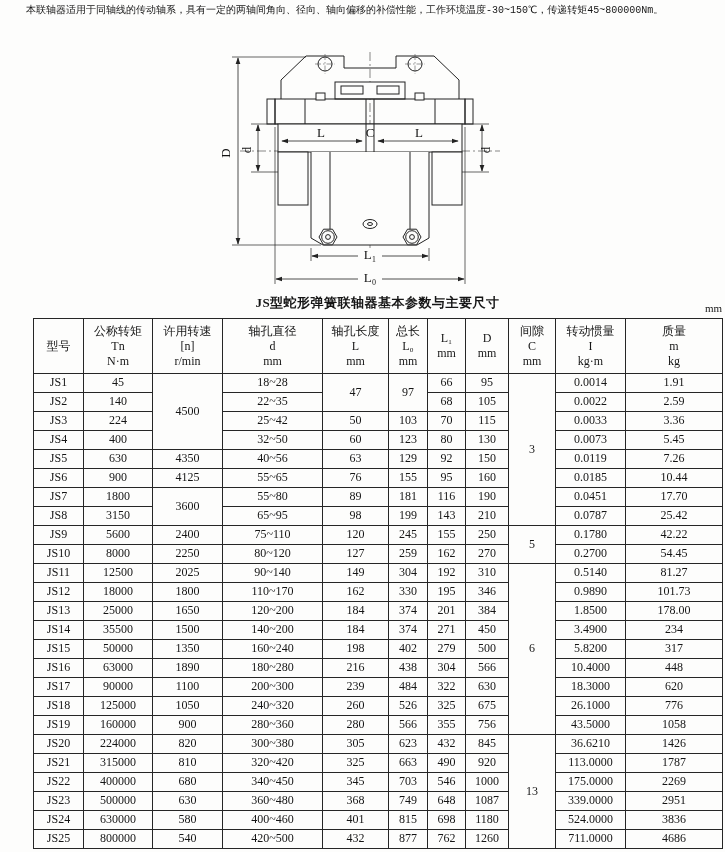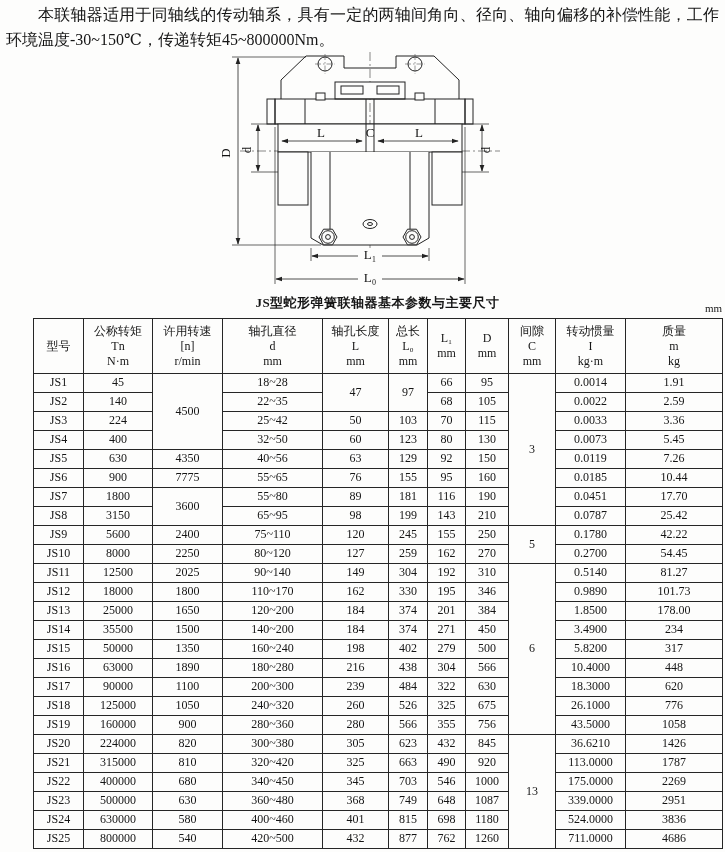--- a/index.html
+++ b/index.html
@@ -3,21 +3,21 @@
 <meta charset="utf-8">
 <style>
   html,body{margin:0;padding:0;}
   body{
     width:725px;height:852px;background:#fdfdfc;position:relative;
     font-family:"Liberation Serif","DejaVu Serif",serif;color:#151515;
     overflow:hidden;
   }
   .intro{
     position:absolute;top:3px;left:6px;width:713px;margin:0;
-    font-size:16px;line-height:1.55;text-indent:2em;text-align:justify;
+    font-size:10px;line-height:1.55;text-indent:2em;text-align:justify;font-family:Liberation Mono, monospace;
   }
   .diagram{position:absolute;left:178px;top:52px;width:380px;height:240px;}
   .ln{stroke:#222;stroke-width:1;fill:none;}
   .fillw{fill:#fdfdfc;}
   .cl{stroke:#555;stroke-width:.7;stroke-dasharray:9 3 2 3;fill:none;}
   .cl2{stroke:#555;stroke-width:.6;stroke-dasharray:6 2 1.5 2;fill:none;}
   .dim{stroke:#222;stroke-width:.8;fill:none;}
   .ext{stroke:#222;stroke-width:.7;fill:none;}
   .dimtxt{fill:#111;font-size:13px;text-anchor:middle;font-family:"Liberation Serif","DejaVu Serif",serif;}
   .title-row{position:absolute;left:33px;top:294px;width:689px;height:24px;}
@@ -257,21 +257,21 @@
         <td>63</td>
         <td>129</td>
         <td>92</td>
         <td>150</td>
         <td>0.0119</td>
         <td>7.26</td>
       </tr>
       <tr>
         <td>JS6</td>
         <td>900</td>
-        <td>7775</td>
+        <td>4125</td>
         <td>55~65</td>
         <td>76</td>
         <td>155</td>
         <td>95</td>
         <td>160</td>
         <td>0.0185</td>
         <td>10.44</td>
       </tr>
       <tr>
         <td>JS7</td>

